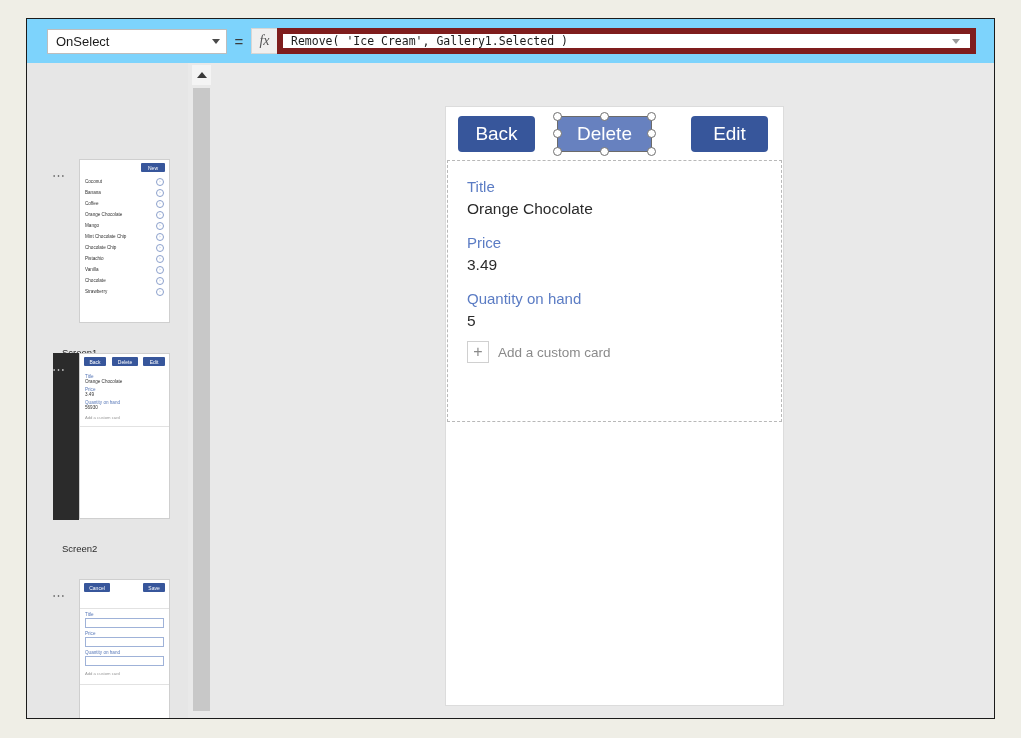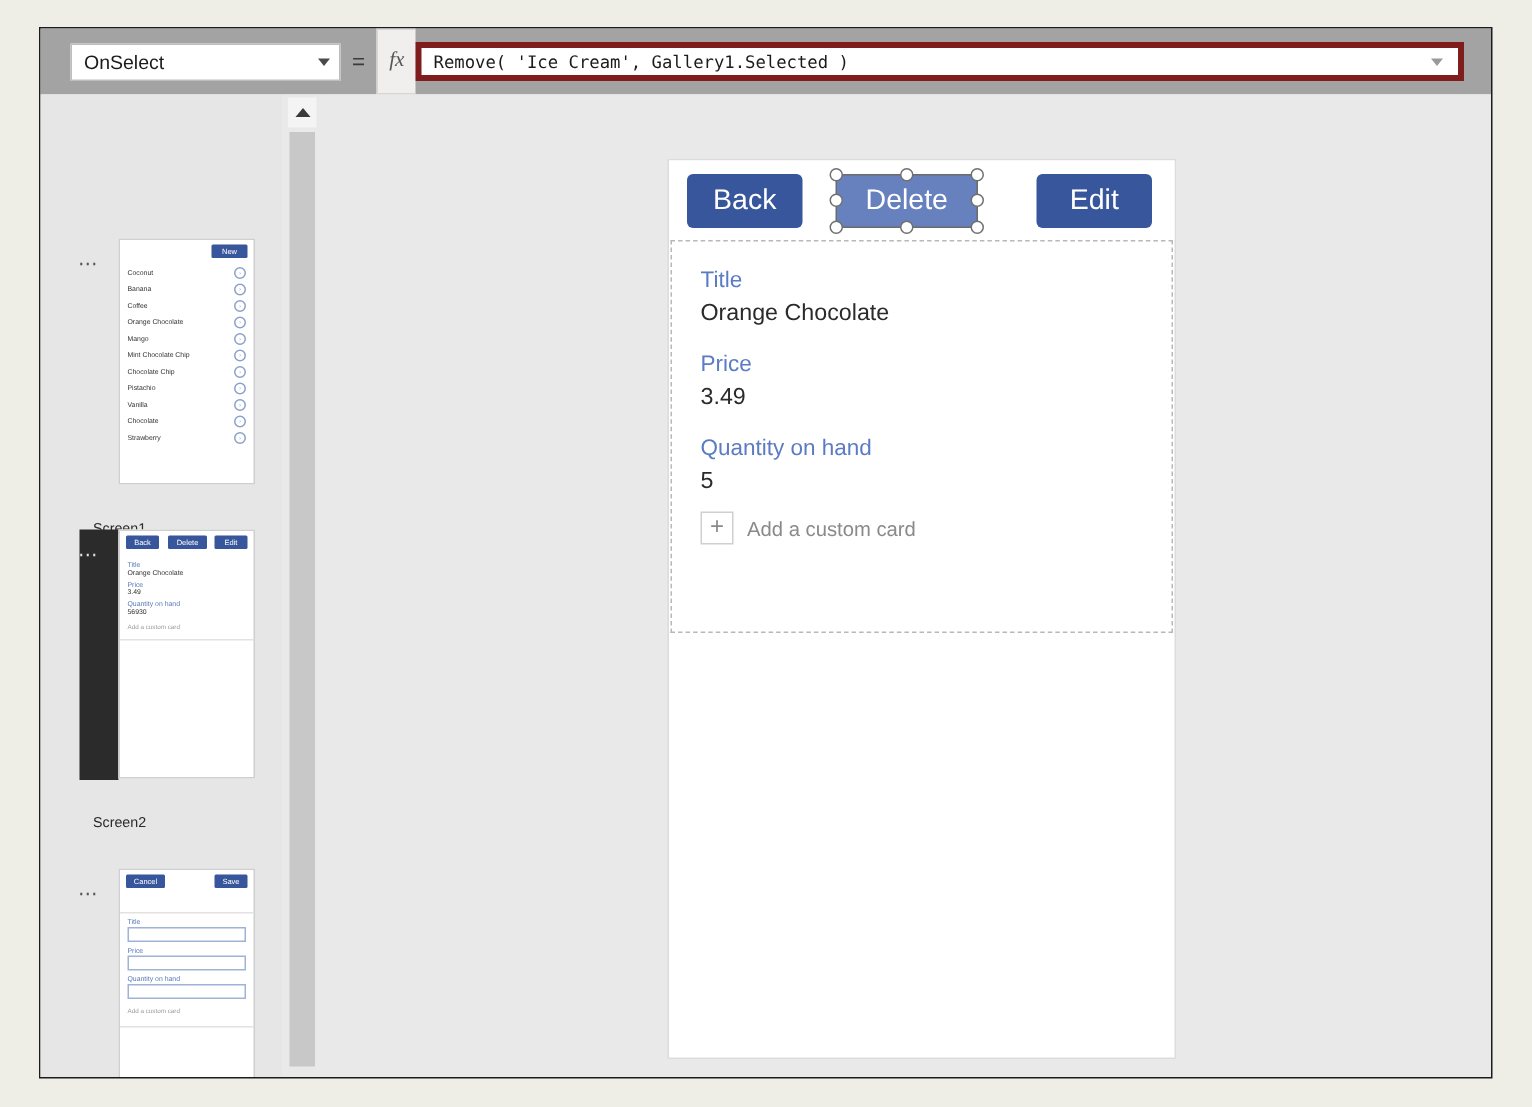--- a/index.html
+++ b/index.html
@@ -14,21 +14,21 @@
     width:969px;height:701px;
     background:#f3f2f1;
     border:1px solid #1b1b1b;
     box-sizing:border-box;
     overflow:hidden;
   }
 
   
   .formula-bar{
     position:absolute;left:0;top:0;width:100%;height:44px;
-    background:#a3a3a3;
+    background:#7dd3fc;
     display:flex;align-items:center;
     box-sizing:border-box;
     padding:0 18px 0 20px;
   }
   .prop-select{
     width:180px;height:25px;
     background:#ffffff;
     border:1px solid #bdbdbd;
     box-sizing:border-box;
     display:flex;align-items:center;
@@ -42,33 +42,33 @@
     border-left:4px solid transparent;
     border-right:4px solid transparent;
     border-top:5px solid #4a4a4a;
   }
   .eq{
     width:24px;text-align:center;
     font-size:15px;color:#3b3b3b;
     font-family:"Liberation Sans",sans-serif;
   }
   .fx-box{
-    width:26px;height:44px;
+    width:26px;height:26px;
     background:#f0efee;
     border:1px solid #d8d6d4;
     border-right:none;
     box-sizing:border-box;
     display:flex;align-items:center;justify-content:center;
     font-family:"Liberation Serif",serif;
     font-style:italic;font-size:14px;color:#555;
   }
   .formula-input{
     flex:1;height:26px;
     background:#ffffff;
-    border:4px solid #7f1d1d;
+    border:6px solid #7f1d1d;
     box-sizing:border-box;
     display:flex;align-items:center;
     padding:0 8px;
     font-family:"DejaVu Sans Mono","Liberation Mono",monospace;
     font-size:11.5px;color:#1b1b1b;
     position:relative;
     justify-content:space-between;
   }
   .formula-text{white-space:pre;}
   .chev-sm{

